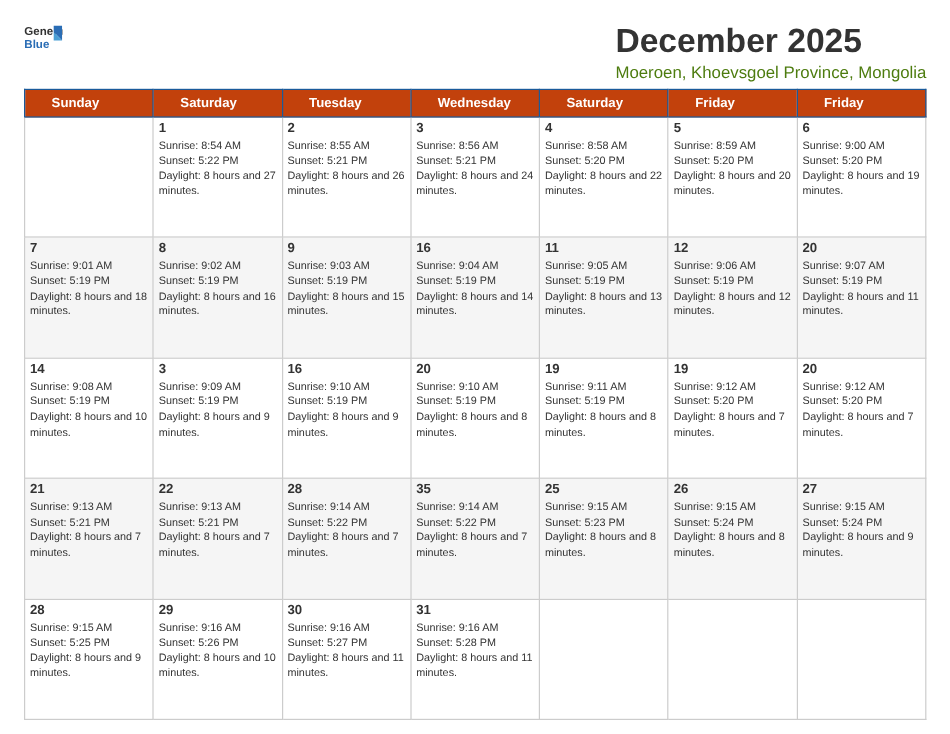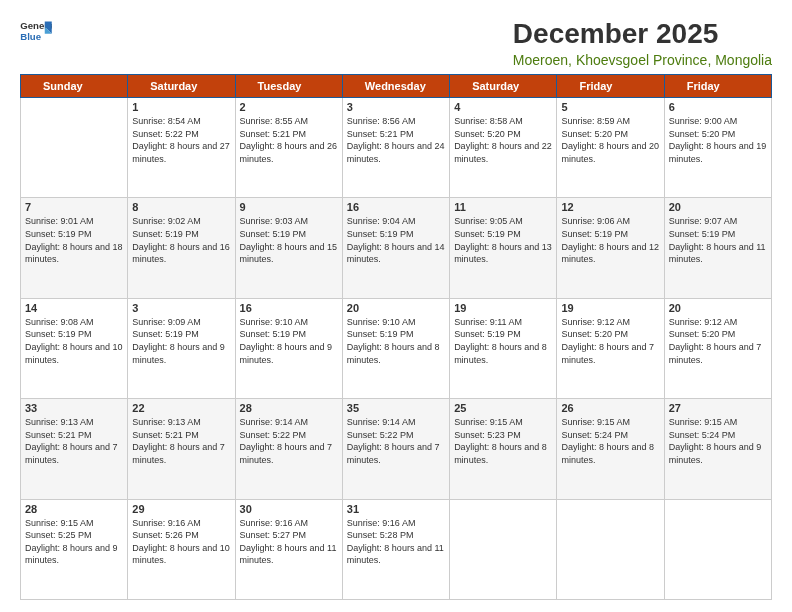--- a/index.html
+++ b/index.html
@@ -204,21 +204,21 @@
             <span class="day-num">19</span>
             <div class="day-info">Sunrise: 9:12 AM<br>Sunset: 5:20 PM<br>Daylight: 8 hours and 7 minutes.</div>
           </td>
           <td>
             <span class="day-num">20</span>
             <div class="day-info">Sunrise: 9:12 AM<br>Sunset: 5:20 PM<br>Daylight: 8 hours and 7 minutes.</div>
           </td>
         </tr>
         <tr class="week-row">
           <td>
-            <span class="day-num">33</span>
+            <span class="day-num">21</span>
             <div class="day-info">Sunrise: 9:13 AM<br>Sunset: 5:21 PM<br>Daylight: 8 hours and 7 minutes.</div>
           </td>
           <td>
             <span class="day-num">22</span>
             <div class="day-info">Sunrise: 9:13 AM<br>Sunset: 5:21 PM<br>Daylight: 8 hours and 7 minutes.</div>
           </td>
           <td>
             <span class="day-num">28</span>
             <div class="day-info">Sunrise: 9:14 AM<br>Sunset: 5:22 PM<br>Daylight: 8 hours and 7 minutes.</div>
           </td>

